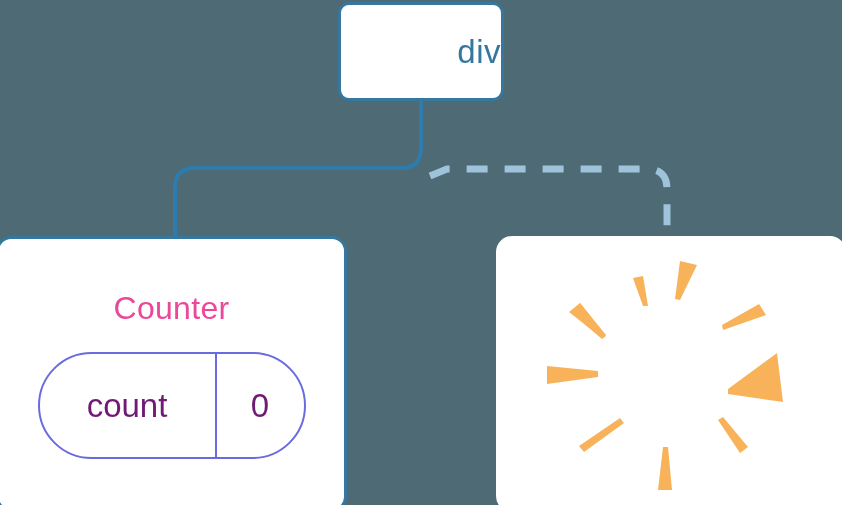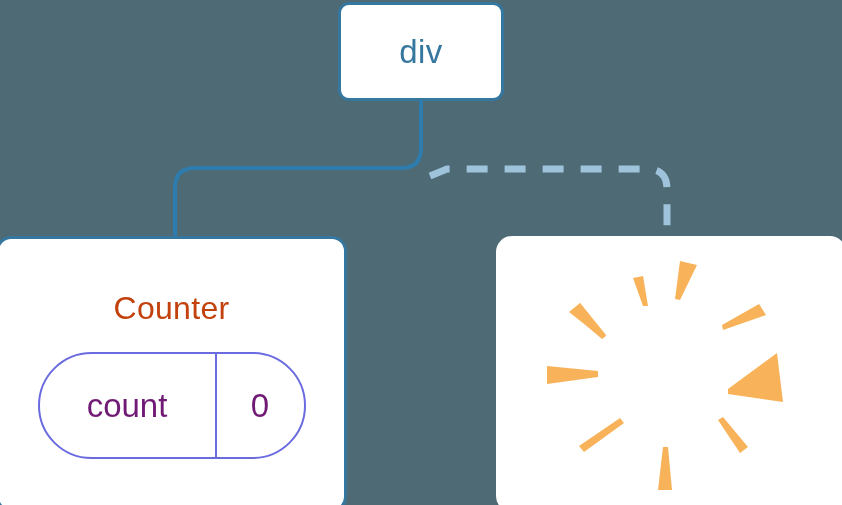--- a/index.html
+++ b/index.html
@@ -39,21 +39,21 @@
   
   #root-node {
     left: 338px;
     top: 2px;
     width: 166px;
     height: 99px;
     border: 3px solid #35779e;
     border-radius: 11px;
     display: flex;
     align-items: center;
-    justify-content: center;
+    justify-content: flex-end;
   }
   #root-node .node-label {
     color: #35779e;
     font-size: 33px;
     letter-spacing: 0.5px;
     line-height: 1;
   }
 
   
   #counter-card {
@@ -61,21 +61,21 @@
     top: 236px;
     width: 351px;
     height: 276px;
     border: 3px solid #35779e;
     border-radius: 15px;
     display: flex;
     flex-direction: column;
     align-items: center;
   }
   #counter-card .component-title {
-    color: #c2410c;
+    color: #ec4899;
     font-size: 32px;
     line-height: 1;
     margin-top: 53px;
     letter-spacing: 0.3px;
   }
 
   
   .state-pill {
     position: relative;
     margin-top: 28px;

